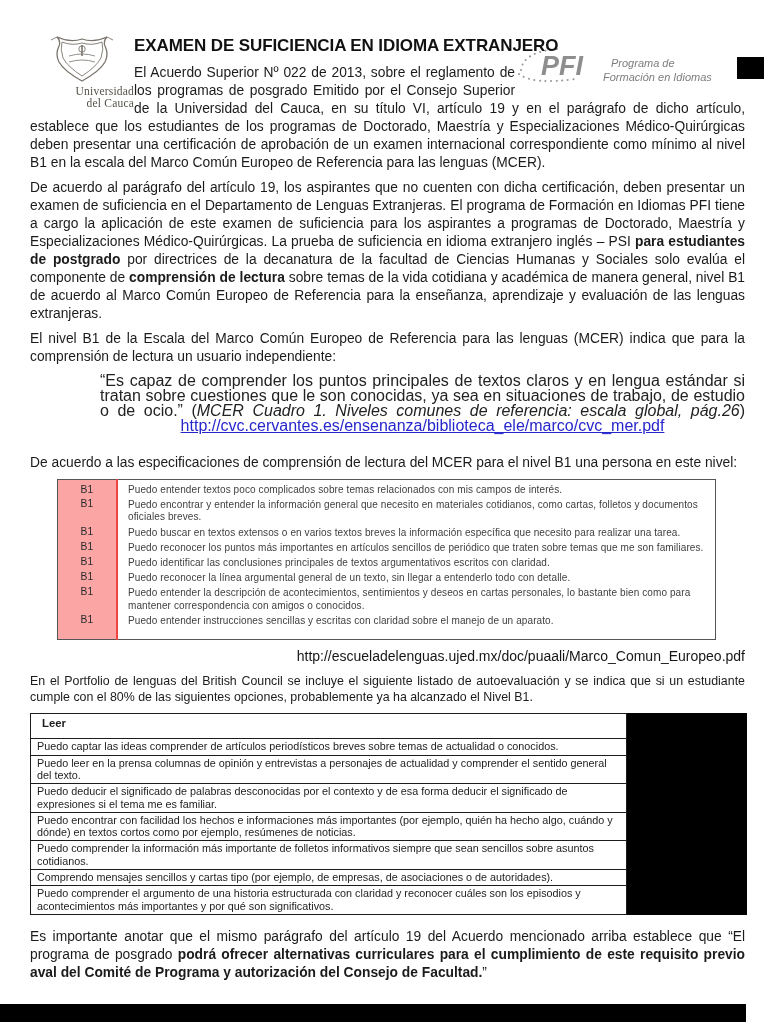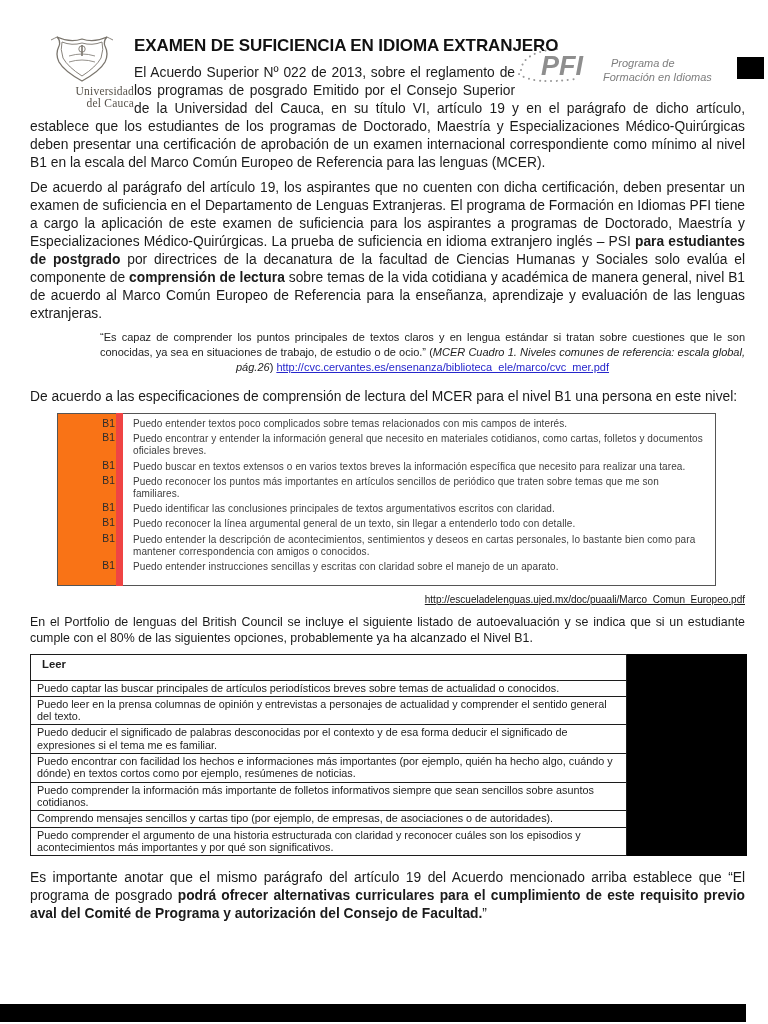--- a/index.html
+++ b/index.html
@@ -13,36 +13,36 @@
   .logo-caption{font-family:"Liberation Serif",serif;font-size:11.5px;line-height:11.5px;
                 color:#57524a;letter-spacing:.2px;margin-top:2px;}
   .logo-right{float:right;width:230px;height:40px;margin-top:12px;text-align:right;}
 
   .title{font-size:17px;font-weight:bold;letter-spacing:-.1px;margin:2px 0 8px 0;white-space:nowrap;color:#111;}
 
   p.body{font-size:13.8px;line-height:18px;text-align:justify;margin:0 0 7px 0;}
   p.clearleft{clear:left;}
   b{font-weight:bold;}
 
-  .quote{margin:2px 0 13px 70px;font-size:11px;line-height:15px;text-align:justify;
+  .quote{margin:2px 0 21px 70px;font-size:16px;line-height:15px;text-align:justify;
          text-align-last:center;color:#222;}
   .quote i{font-style:italic;}
   .link{color:#2626cc;text-decoration:underline;cursor:pointer;}
 
   
   .mcer-table{margin:0 0 8px 27px;border-collapse:collapse;width:659px;border:1px solid #555;
               font-size:10px;line-height:12.2px;color:#3e3e3e;letter-spacing:.1px;}
   .mcer-table td{vertical-align:top;}
-  .mcer-table td.lvl{width:56px;background:#f97316;border-right:7px solid #ef4444;text-align:right;
+  .mcer-table td.lvl{width:56px;background:#fca5a5;border-right:2px solid #ef4444;text-align:center;
                      font-size:10.3px;color:#2b2b2b;padding-top:1px;}
   .mcer-table td.txt{padding:2px 8px 1px 10px;}
   .mcer-table tr.first td{padding-top:4px;}
   .mcer-table tr.last td{padding-bottom:12px;}
 
-  .src-url{text-align:right;font-size:10px;margin:0 0 9px 0;color:#161616;text-decoration:underline;}
+  .src-url{text-align:right;font-size:14px;margin:0 0 9px 0;color:#161616;}
 
   p.small{font-size:12.4px;line-height:16px;margin-bottom:8px;}
 
   
   .leer-wrap{position:relative;margin-bottom:13px;}
   .leer-table{width:597px;border-collapse:collapse;font-size:10.8px;line-height:12.3px;color:#1d1d1d;}
   .leer-table th{border:1.5px solid #1c1c1c;text-align:left;font-size:11.3px;padding:3px 8px 9px 11px;}
   .leer-table td{border:1.5px solid #1c1c1c;padding:1px 10px 2px 6px;text-align:left;vertical-align:top;}
 
   .closing{margin-top:13px;font-size:13.8px;line-height:19.5px;}
@@ -91,20 +91,21 @@
         <text x="88" y="35" font-family="Liberation Sans, sans-serif" font-size="11" font-style="italic" fill="#7d7d7d">Formación en Idiomas</text>
       </svg>
     </div>
 
     <h1 class="title">EXAMEN DE SUFICIENCIA EN IDIOMA EXTRANJERO</h1>
 
     <p class="body">El Acuerdo Superior Nº 022 de 2013, sobre el reglamento de los programas de posgrado Emitido por el Consejo Superior de la Universidad del Cauca, en su título VI, artículo 19 y en el parágrafo de dicho artículo, establece que los estudiantes de los programas de Doctorado, Maestría y Especializaciones Médico-Quirúrgicas deben presentar una certificación de aprobación de un examen internacional correspondiente como mínimo al nivel B1 en la escala del Marco Común Europeo de Referencia para las lenguas (MCER).</p>
 
     <p class="body clearleft"><span>De acuerdo al parágrafo del artículo 19, los aspirantes que no cuenten con dicha certificación, deben presentar un examen de suficiencia en el Departamento de Lenguas Extranjeras. El programa de Formación en Idiomas PFI tiene a cargo la aplicación de este examen de suficiencia para los aspirantes a programas de Doctorado, Maestría y Especializaciones Médico-Quirúrgicas. La prueba de suficiencia en idioma extranjero inglés – PSI </span><b>para estudiantes de postgrado</b><span> por directrices de la decanatura de la facultad de Ciencias Humanas y Sociales solo evalúa el componente de </span><b>comprensión de lectura</b><span> sobre temas de la vida cotidiana y académica de manera general, nivel B1 de acuerdo al Marco Común Europeo de Referencia para la enseñanza, aprendizaje y evaluación de las lenguas extranjeras.</span></p>
 
+    <p class="body">El nivel B1 de la Escala del Marco Común Europeo de Referencia para las lenguas (MCER) indica que para la comprensión de lectura un usuario independiente:</p>
 
     <div class="quote"><span>“Es capaz de comprender los puntos principales de textos claros y en lengua estándar si tratan sobre cuestiones que le son conocidas, ya sea en situaciones de trabajo, de estudio o de ocio.” (</span><i>MCER Cuadro 1. Niveles comunes de referencia: escala global, pág.26</i><span>) </span><a class="link">http://cvc.cervantes.es/ensenanza/biblioteca_ele/marco/cvc_mer.pdf</a></div>
 
     <p class="body">De acuerdo a las especificaciones de comprensión de lectura del MCER para el nivel B1 una persona en este nivel:</p>
 
     <table class="mcer-table">
       <tbody>
           <tr class="first">
             <td class="lvl">B1</td>
             <td class="txt">Puedo entender textos poco complicados sobre temas relacionados con mis campos de interés.</td>
@@ -144,21 +145,21 @@
 
     <p class="body small">En el Portfolio de lenguas del British Council se incluye el siguiente listado de  autoevaluación y se indica que si un estudiante cumple con el 80% de las siguientes opciones, probablemente ya ha alcanzado el Nivel B1.</p>
 
     <div class="leer-wrap">
       <table class="leer-table">
         <tbody>
             <tr>
               <th>Leer</th>
             </tr>
         <tr>
-              <td>Puedo captar las buscar principales de artículos periodísticos breves sobre temas de actualidad o conocidos.</td>
+              <td>Puedo captar las ideas comprender de artículos periodísticos breves sobre temas de actualidad o conocidos.</td>
             </tr>
         <tr>
               <td>Puedo leer en la prensa columnas de opinión y entrevistas a personajes de actualidad y comprender el sentido general del texto.</td>
             </tr>
         <tr>
               <td>Puedo deducir el significado de palabras desconocidas por el contexto y de esa forma deducir el significado de expresiones si el tema me es familiar.</td>
             </tr>
         <tr>
               <td>Puedo encontrar con facilidad los hechos e informaciones más importantes (por ejemplo, quién ha hecho algo, cuándo y dónde) en textos cortos como por ejemplo, resúmenes de noticias.</td>
             </tr>

